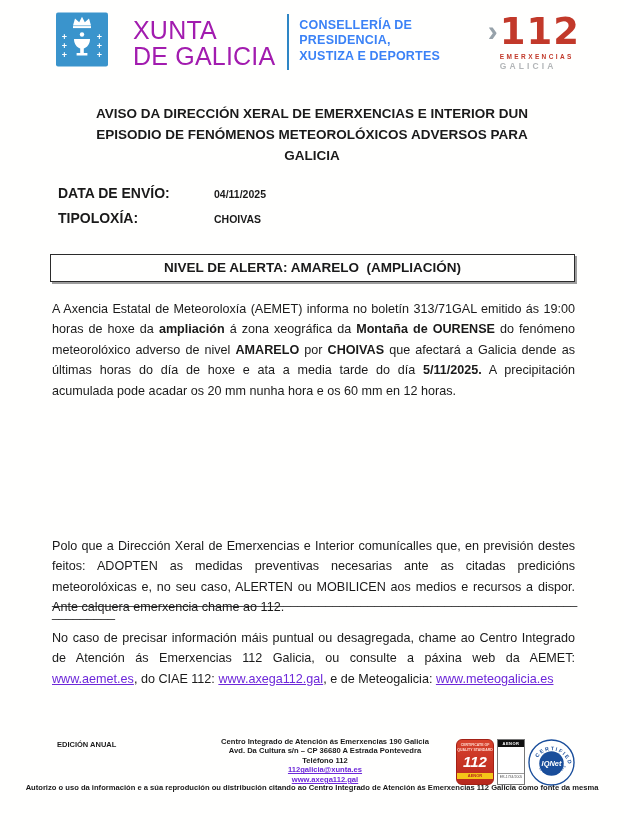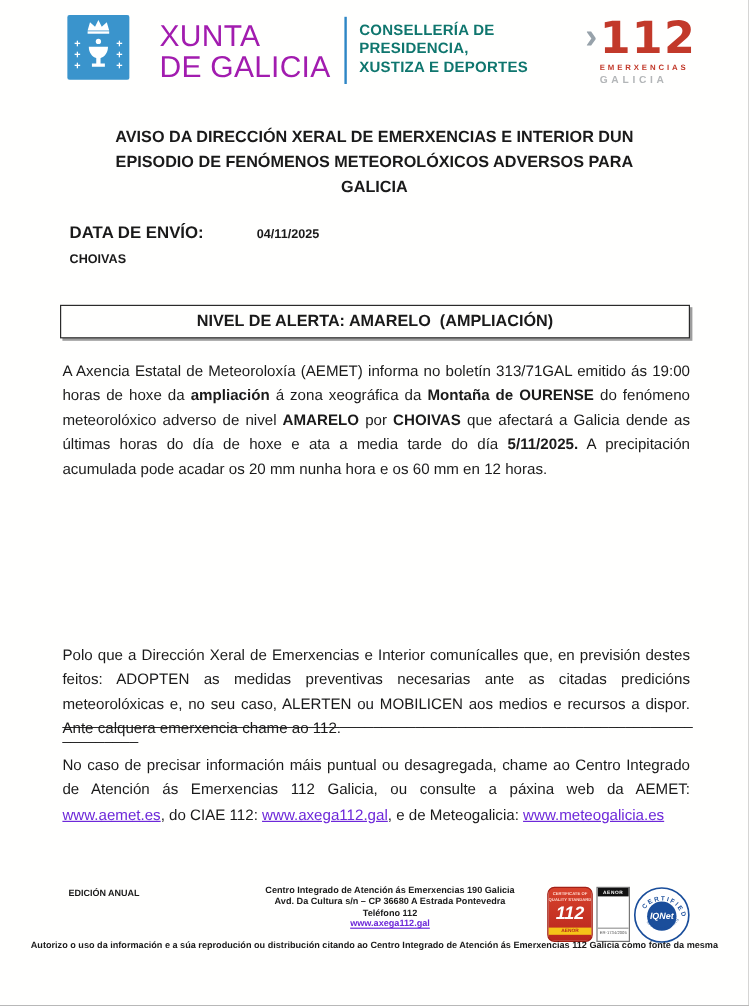--- a/index.html
+++ b/index.html
@@ -5,21 +5,21 @@
   html,body{margin:0;padding:0;background:#888;}
   .page{
     position:relative;width:624px;height:838px;background:#fffffe;margin:0 auto;
     font-family:"Liberation Sans","DejaVu Sans",sans-serif;color:#1a1a1a;overflow:hidden;
   }
   
   .header{position:absolute;top:12px;left:56px;right:26px;height:66px;display:flex;align-items:flex-start;}
   .emblem{width:52px;height:55px;flex:0 0 auto;}
   .brand{margin-left:25px;color:#a21caf;font-size:25px;line-height:1.04;letter-spacing:.2px;font-weight:400;padding-top:5px;}
   .hdr-divider{width:2px;background:#2e86c5;height:56px;margin:2px 10px 0 12px;flex:0 0 auto;}
-  .dept{color:#0f766e;font-size:12.5px;font-weight:700;line-height:1.22;padding-top:6px;letter-spacing:.2px;}
+  .dept{color:#3b82f6;font-size:12.5px;font-weight:700;line-height:1.22;padding-top:6px;letter-spacing:.2px;}
   .logo112{margin-left:auto;padding-right:18px;display:flex;align-items:flex-start;padding-top:2px;}
   .logo112 .chev{color:#97a2aa;font-size:30px;font-weight:700;line-height:34px;margin-right:2px;}
   .logo112 .right{display:flex;flex-direction:column;align-items:flex-start;}
   .logo112 .num{color:#c2392a;font-size:37px;font-weight:700;line-height:36px;letter-spacing:1px;font-family:"DejaVu Sans",sans-serif;}
   .logo112 .emerx{color:#c2392a;font-size:6.5px;font-weight:700;letter-spacing:2.4px;margin-top:3px;}
   .logo112 .gal{color:#b3b6b8;font-size:8.5px;font-weight:700;letter-spacing:3.1px;margin-top:1px;}
   
   .doc-title{position:absolute;top:104px;left:56px;right:56px;text-align:center;font-weight:700;font-size:13.5px;line-height:1.55;}
   .meta{position:absolute;top:185px;left:58px;}
   .meta-row{margin-bottom:9px;display:flex;align-items:baseline;}
@@ -99,20 +99,21 @@
     <div>EPISODIO DE FENÓMENOS METEOROLÓXICOS ADVERSOS PARA</div>
     <div>GALICIA</div>
   </div>
 
   <div class="meta">
     <div class="meta-row">
       <span class="meta-label">DATA DE ENVÍO:</span>
       <span class="meta-value">04/11/2025</span>
     </div>
     <div class="meta-row">
+      <span class="meta-label">TIPOLOXÍA:</span>
       <span class="meta-value">CHOIVAS</span>
     </div>
   </div>
 
   <div class="alert-box">NIVEL DE ALERTA: AMARELO  (AMPLIACIÓN)</div>
 
   <div class="para p1"><span>A Axencia Estatal de Meteoroloxía (AEMET) informa no boletín 313/71GAL emitido ás 19:00 horas de hoxe da </span><b>ampliación</b><span> á zona xeográfica da </span><b>Montaña de OURENSE</b><span> do fenómeno meteorolóxico adverso de nivel </span><b>AMARELO</b><span> por </span><b>CHOIVAS</b><span> que afectará a Galicia dende as últimas horas do día de hoxe e ata a media tarde do día </span><b>5/11/2025.</b><span> A precipitación acumulada pode acadar os 20 mm nunha hora e os 60 mm en 12 horas.</span></div>
 
   <div class="para p2">Polo que a Dirección Xeral de Emerxencias e Interior comunícalles que, en previsión destes feitos: ADOPTEN as medidas preventivas necesarias ante as citadas predicións meteorolóxicas e, no seu caso, ALERTEN ou MOBILICEN aos medios e recursos a dispor. Ante calquera emerxencia chame ao 112.</div>
 
@@ -122,20 +123,21 @@
   </div>
 
   <div class="para p3"><span>No caso de precisar información máis puntual ou desagregada, chame ao Centro Integrado de Atención ás Emerxencias 112 Galicia, ou consulte a páxina web da AEMET: </span><a href="#" class="doc-link">www.aemet.es</a><span>, do CIAE 112: </span><a href="#" class="doc-link">www.axega112.gal</a><span>, e de Meteogalicia: </span><a href="#" class="doc-link">www.meteogalicia.es</a></div>
 
   <div class="footer-edition">EDICIÓN ANUAL</div>
 
   <div class="footer-center">
     <div>Centro Integrado de Atención ás Emerxencias 190 Galicia</div>
     <div>Avd. Da Cultura s/n – CP 36680 A Estrada Pontevedra</div>
     <div>Teléfono 112</div>
+    <a href="#" class="doc-link">112galicia@xunta.es</a>
     <a href="#" class="doc-link">www.axega112.gal</a>
   </div>
 
   <div class="footer-logos">
     <div class="cert112">
       <div class="c-top">CERTIFICATE OF QUALITY STANDARD</div>
       <div class="c-num">112</div>
       <div class="c-band">AENOR</div>
     </div>
     <div class="certER">

